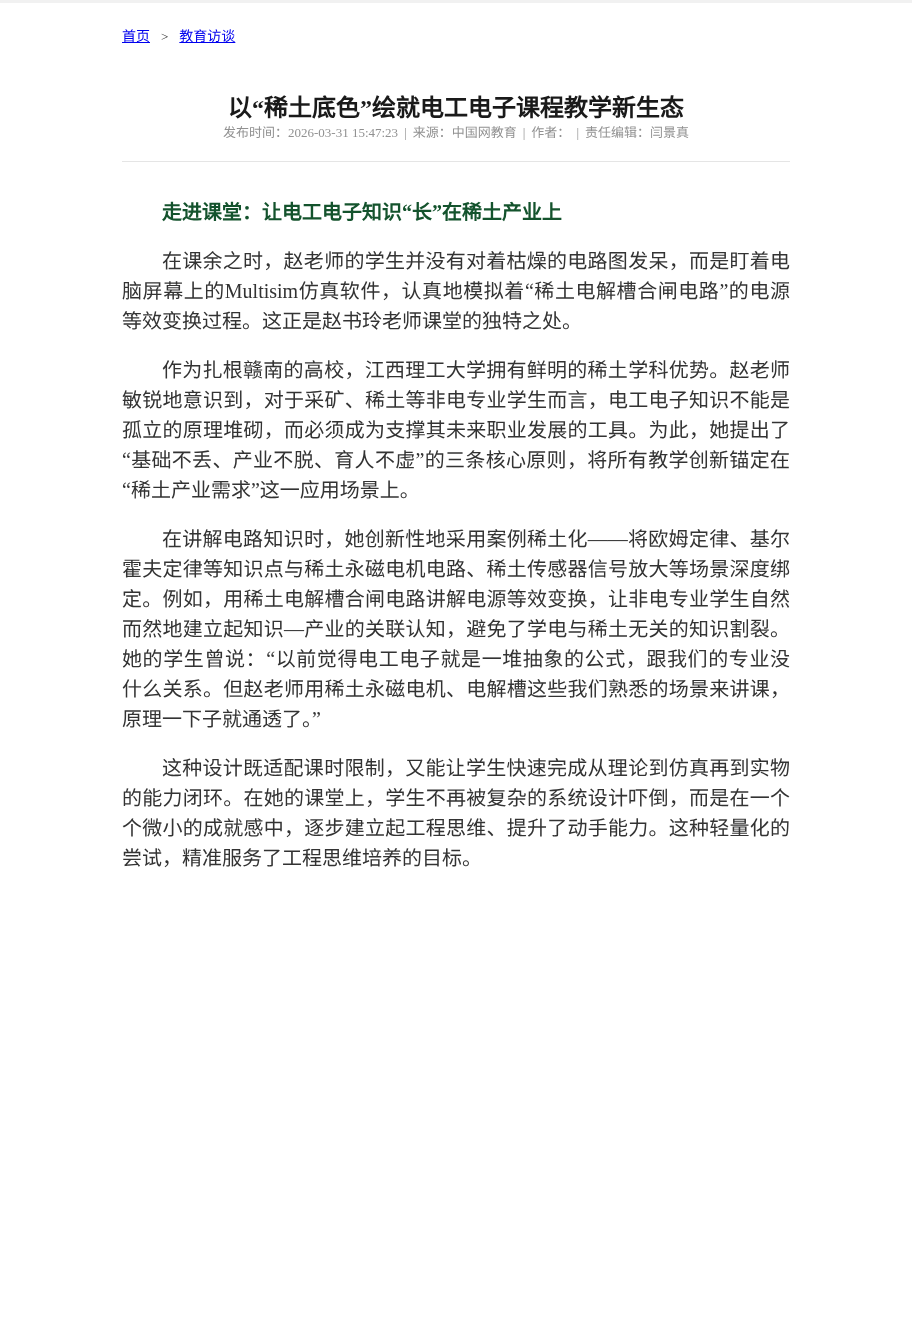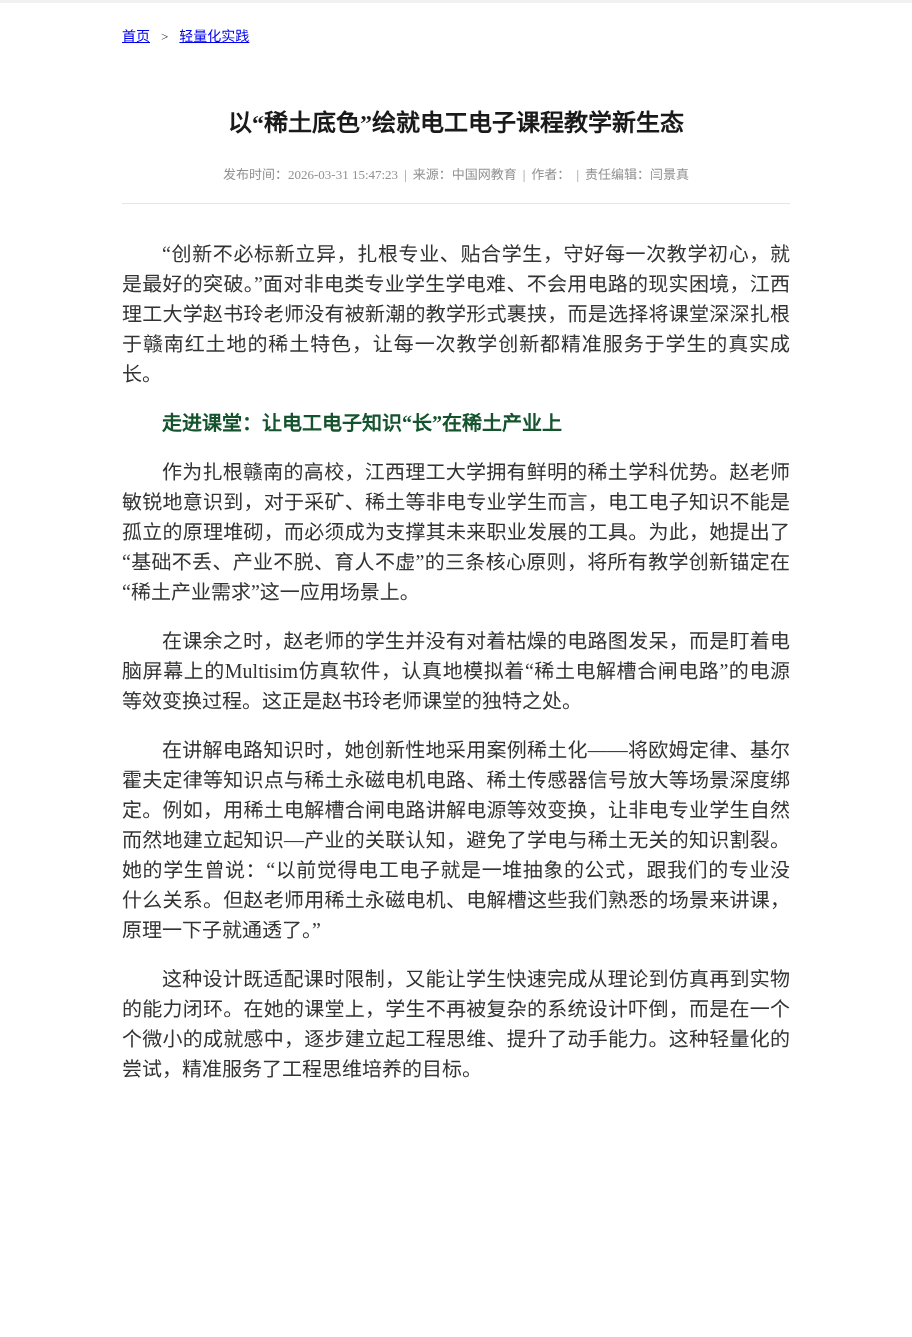--- a/index.html
+++ b/index.html
@@ -43,29 +43,28 @@
     margin-top: 28px;
   }
   .bc-sep {
     color: #333;
     margin: 0 11px;
     font-size: 13px;
     text-decoration: none;
     display: inline-block;
   }
   .article-title {
-    margin: 60px 0 0 0;
+    margin: 45px 0 0 0;
     font-size: 24px;
     font-weight: bold;
     text-align: center;
     color: #1a1a1a;
     line-height: 32px;
   }
   .article-meta {
-    margin-top: 27px;
     text-align: center;
     font-size: 13px;
     line-height: 17px;
     color: var(--meta-gray, #919191);
     white-space: nowrap;
   }
   .meta-sep {
     margin: 0 6px;
     color: var(--meta-gray, #919191);
   }
@@ -95,33 +94,32 @@
   }
 </style>
 </head>
 <body>
 
 <div class="top-strip"></div>
 
 <div class="container">
 
   <nav class="breadcrumb">
-    <a href="#">首页</a><span class="bc-sep">&gt;</span><a href="#">轻量化实践</a>
+    <a href="#">首页</a><span class="bc-sep">&gt;</span><a href="#">教育访谈</a>
   </nav>
 
   <h1 class="article-title">以“稀土底色”绘就电工电子课程教学新生态</h1>
 
   <div class="article-meta">
     <span>发布时间：2026-03-31 15:47:23</span><span class="meta-sep">|</span><span>来源：中国网教育</span><span class="meta-sep">|</span><span>作者：</span><span class="meta-sep">|</span><span>责任编辑：闫景真</span>
   </div>
 
   <div class="divider"></div>
 
   <div class="article-body">
-    <p>“创新不必标新立异，扎根专业、贴合学生，守好每一次教学初心，就是最好的突破。”面对非电类专业学生学电难、不会用电路的现实困境，江西理工大学赵书玲老师没有被新潮的教学形式裹挟，而是选择将课堂深深扎根于赣南红土地的稀土特色，让每一次教学创新都精准服务于学生的真实成长。</p>
     <h3 class="section-heading">走进课堂：让电工电子知识“长”在稀土产业上</h3>
+    <p>在课余之时，赵老师的学生并没有对着枯燥的电路图发呆，而是盯着电脑屏幕上的Multisim仿真软件，认真地模拟着“稀土电解槽合闸电路”的电源等效变换过程。这正是赵书玲老师课堂的独特之处。</p>
     <p>作为扎根赣南的高校，江西理工大学拥有鲜明的稀土学科优势。赵老师敏锐地意识到，对于采矿、稀土等非电专业学生而言，电工电子知识不能是孤立的原理堆砌，而必须成为支撑其未来职业发展的工具。为此，她提出了“基础不丢、产业不脱、育人不虚”的三条核心原则，将所有教学创新锚定在“稀土产业需求”这一应用场景上。</p>
-    <p>在课余之时，赵老师的学生并没有对着枯燥的电路图发呆，而是盯着电脑屏幕上的Multisim仿真软件，认真地模拟着“稀土电解槽合闸电路”的电源等效变换过程。这正是赵书玲老师课堂的独特之处。</p>
     <p>在讲解电路知识时，她创新性地采用案例稀土化——将欧姆定律、基尔霍夫定律等知识点与稀土永磁电机电路、稀土传感器信号放大等场景深度绑定。例如，用稀土电解槽合闸电路讲解电源等效变换，让非电专业学生自然而然地建立起知识—产业的关联认知，避免了学电与稀土无关的知识割裂。她的学生曾说：“以前觉得电工电子就是一堆抽象的公式，跟我们的专业没什么关系。但赵老师用稀土永磁电机、电解槽这些我们熟悉的场景来讲课，原理一下子就通透了。”</p>
     <p>这种设计既适配课时限制，又能让学生快速完成从理论到仿真再到实物的能力闭环。在她的课堂上，学生不再被复杂的系统设计吓倒，而是在一个个微小的成就感中，逐步建立起工程思维、提升了动手能力。这种轻量化的尝试，精准服务了工程思维培养的目标。</p>
   </div>
 
 </div>
 
 </body></html>

